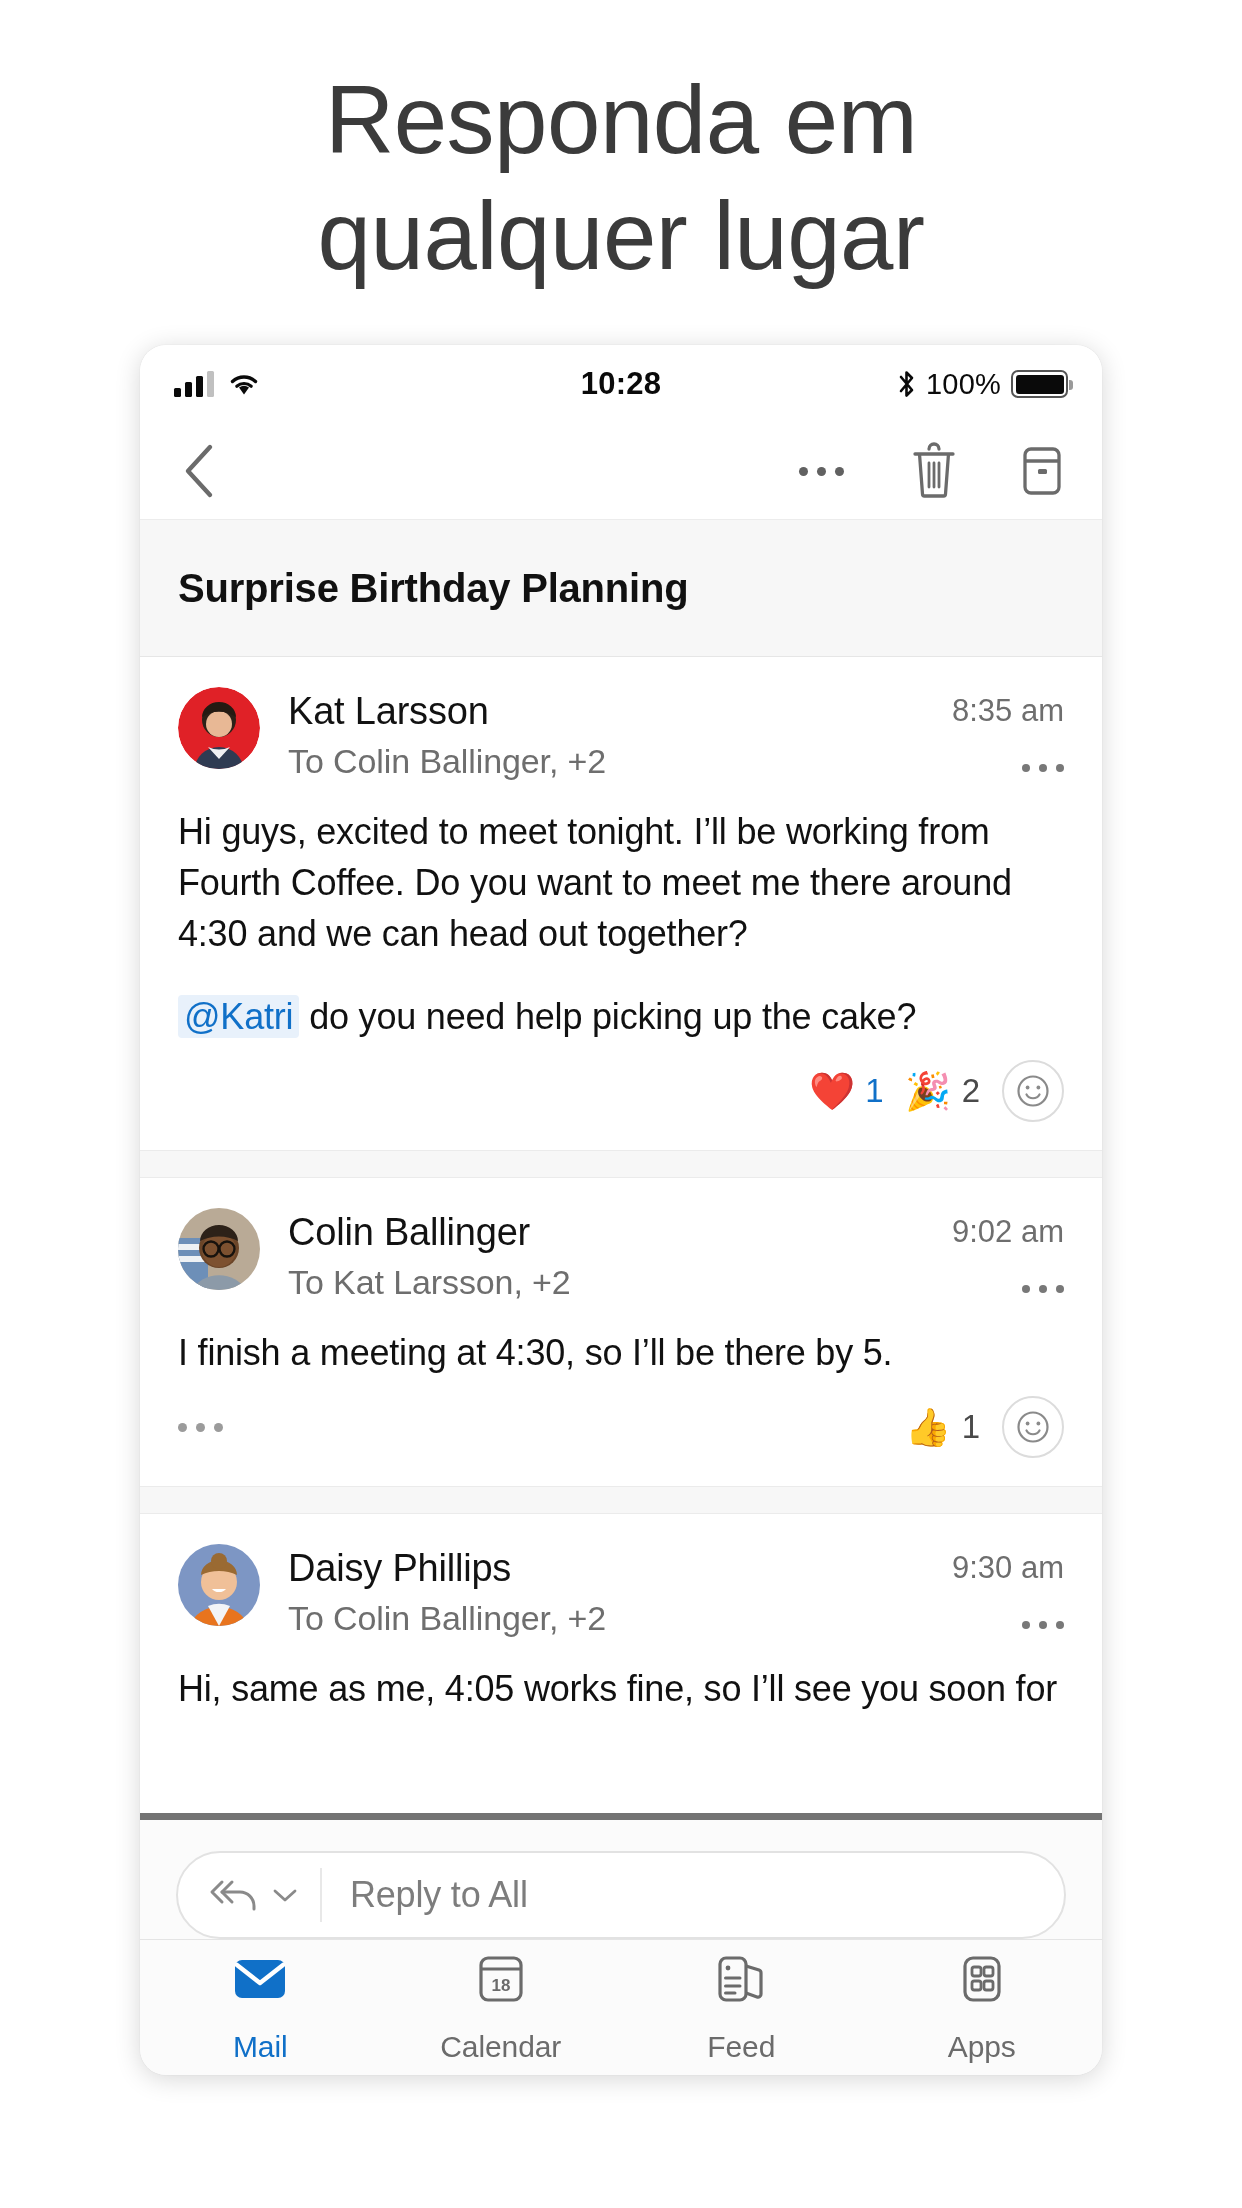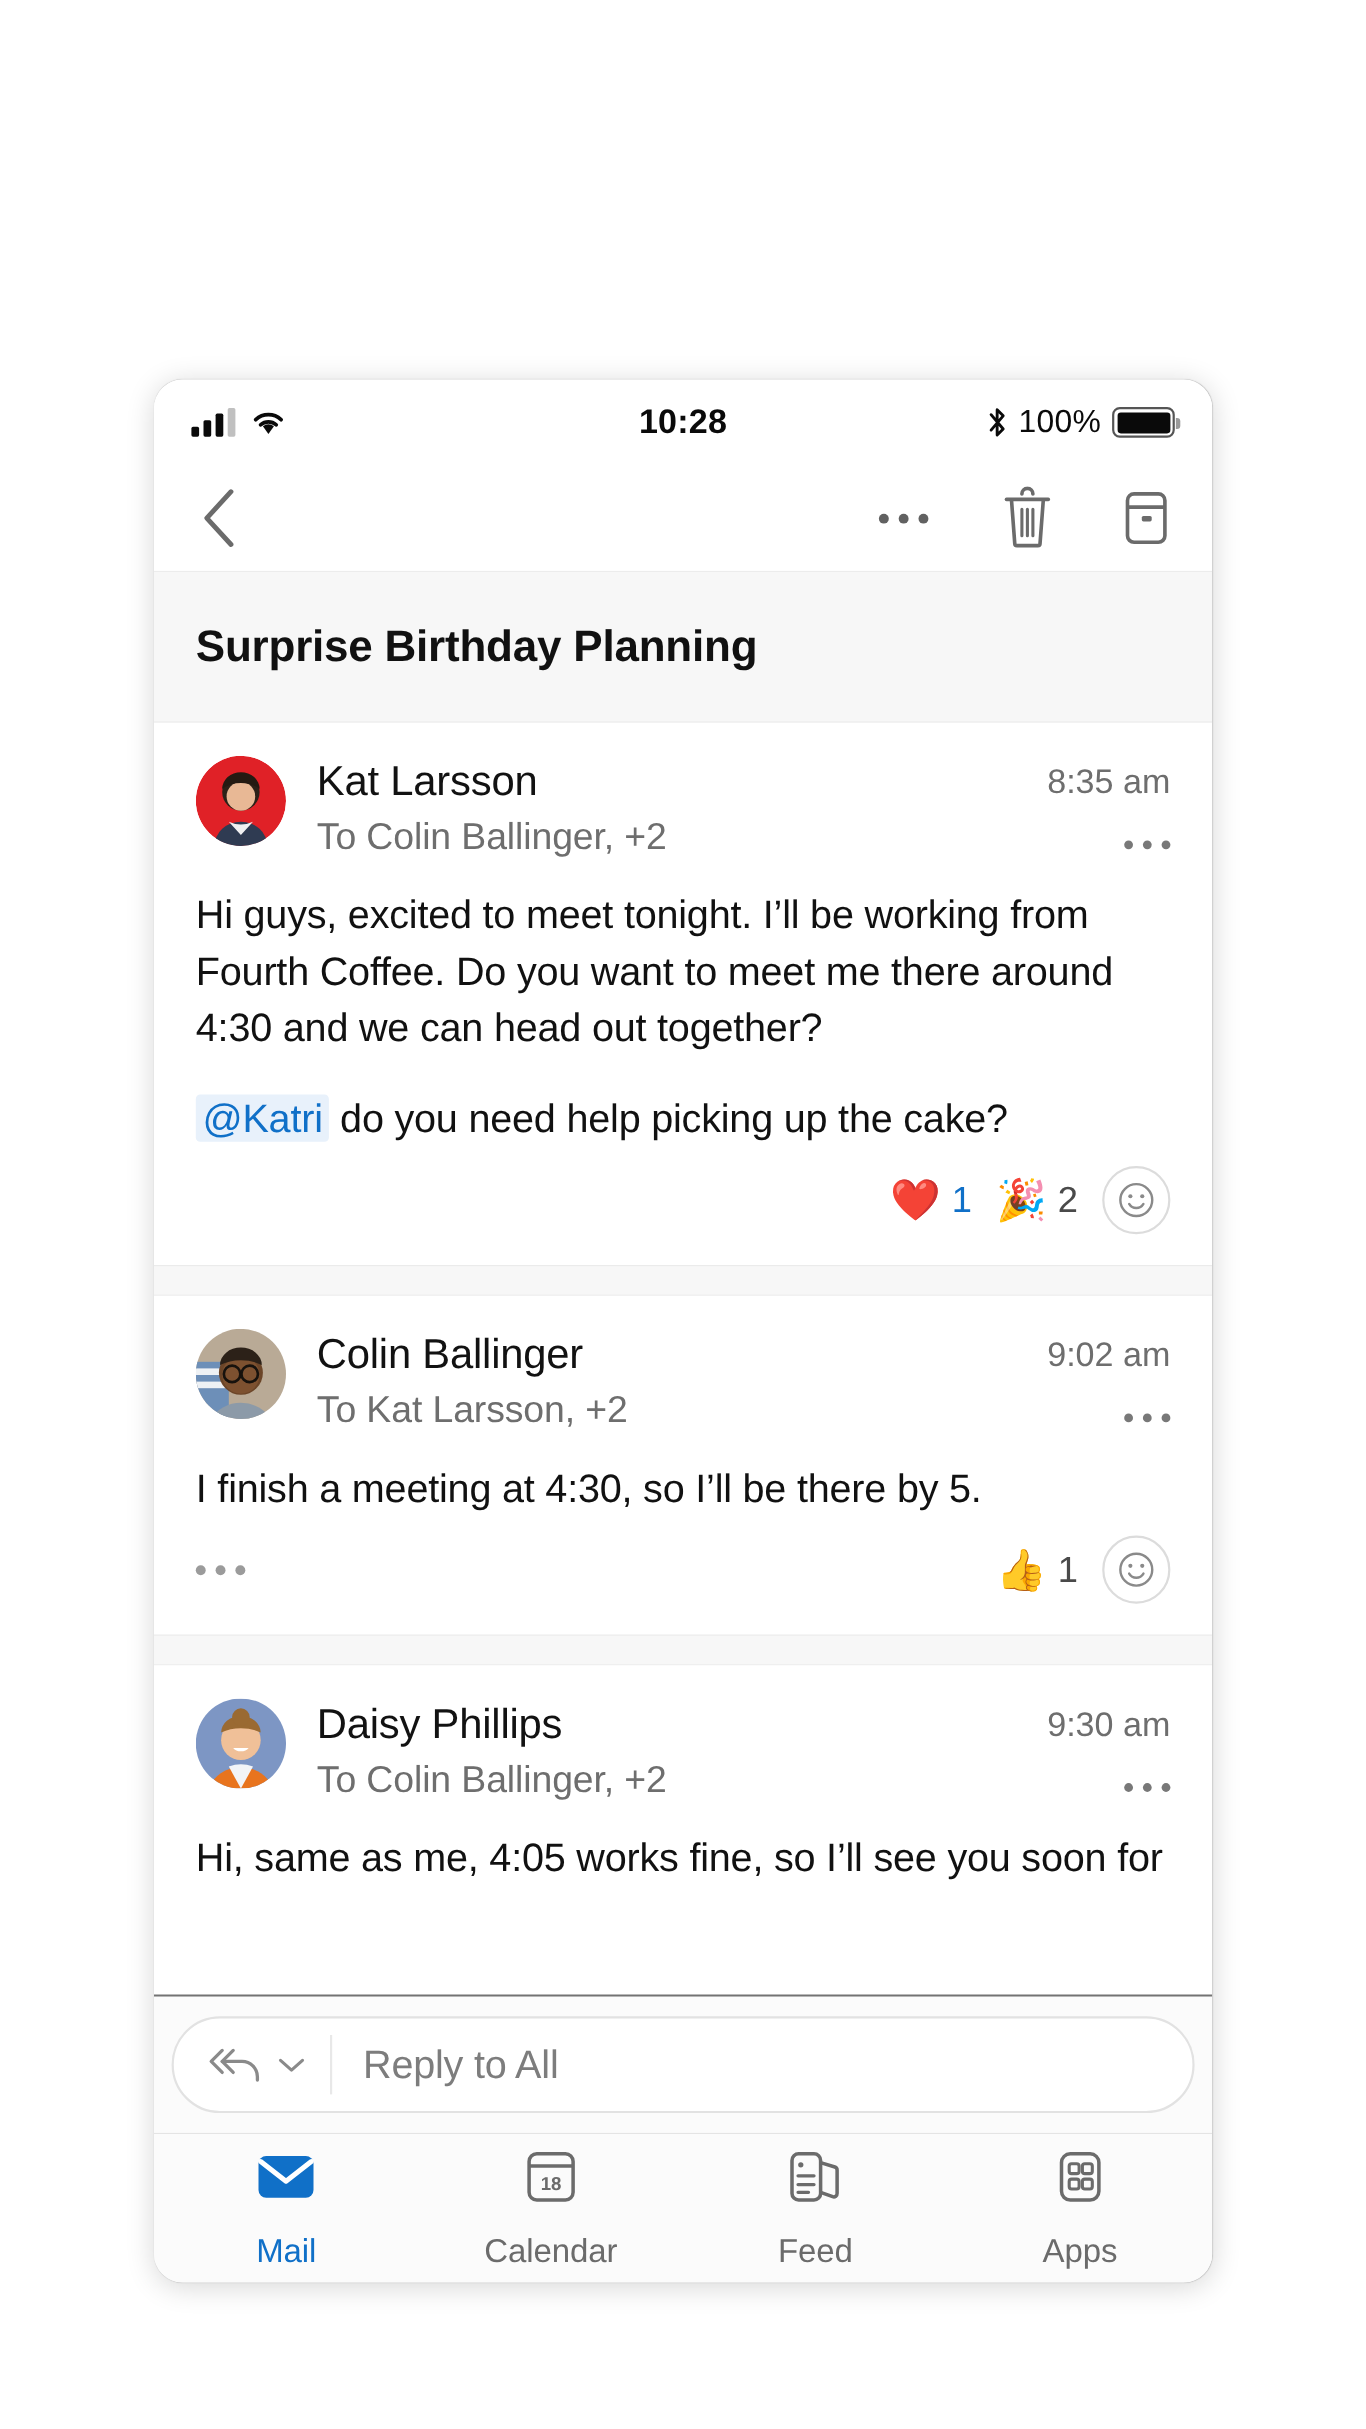--- a/index.html
+++ b/index.html
@@ -218,24 +218,24 @@
     border: 2px solid #dcdcdc;
     display: flex; align-items: center; justify-content: center;
     background: #ffffff;
   }
   .add-react svg { width: 36px; height: 36px; display: block; }
 
   
   .replybar {
     flex: 0 0 126px;
     background: #fbfbfb;
-    border-top: 2px solid #737373;
-    display: flex;
-    align-items: center;
-    padding: 0 16px;
+    border-top: 7px solid #737373;
+    display: flex;
+    align-items: flex-end;
+    padding: 0 36px;
   }
   .reply-pill {
     flex: 1 1 auto;
     height: 88px;
     border: 2px solid #e2e2e2;
     border-radius: 44px;
     background: #ffffff;
     display: flex;
     align-items: center;
   }
@@ -276,20 +276,24 @@
   .tab .t-icon { height: 54px; display: flex; align-items: center; justify-content: center; }
   .tab .t-icon svg { display: block; }
   .tab .t-label { font-size: 30px; color: #6b6b6b; letter-spacing: -0.1px; }
   .tab.active .t-label { color: #1070c8; }
 </style>
 </head>
 <body>
 
 <div class="page">
 
+  <div class="headline">
+    <span>Responda em</span>
+    <span class="l2">qualquer lugar</span>
+  </div>
 
   <div class="phone">
 
     <div class="statusbar">
       <div class="sb-left">
         <span class="signal">
           <i></i>
             <i></i>
             <i></i>
             <i></i>

